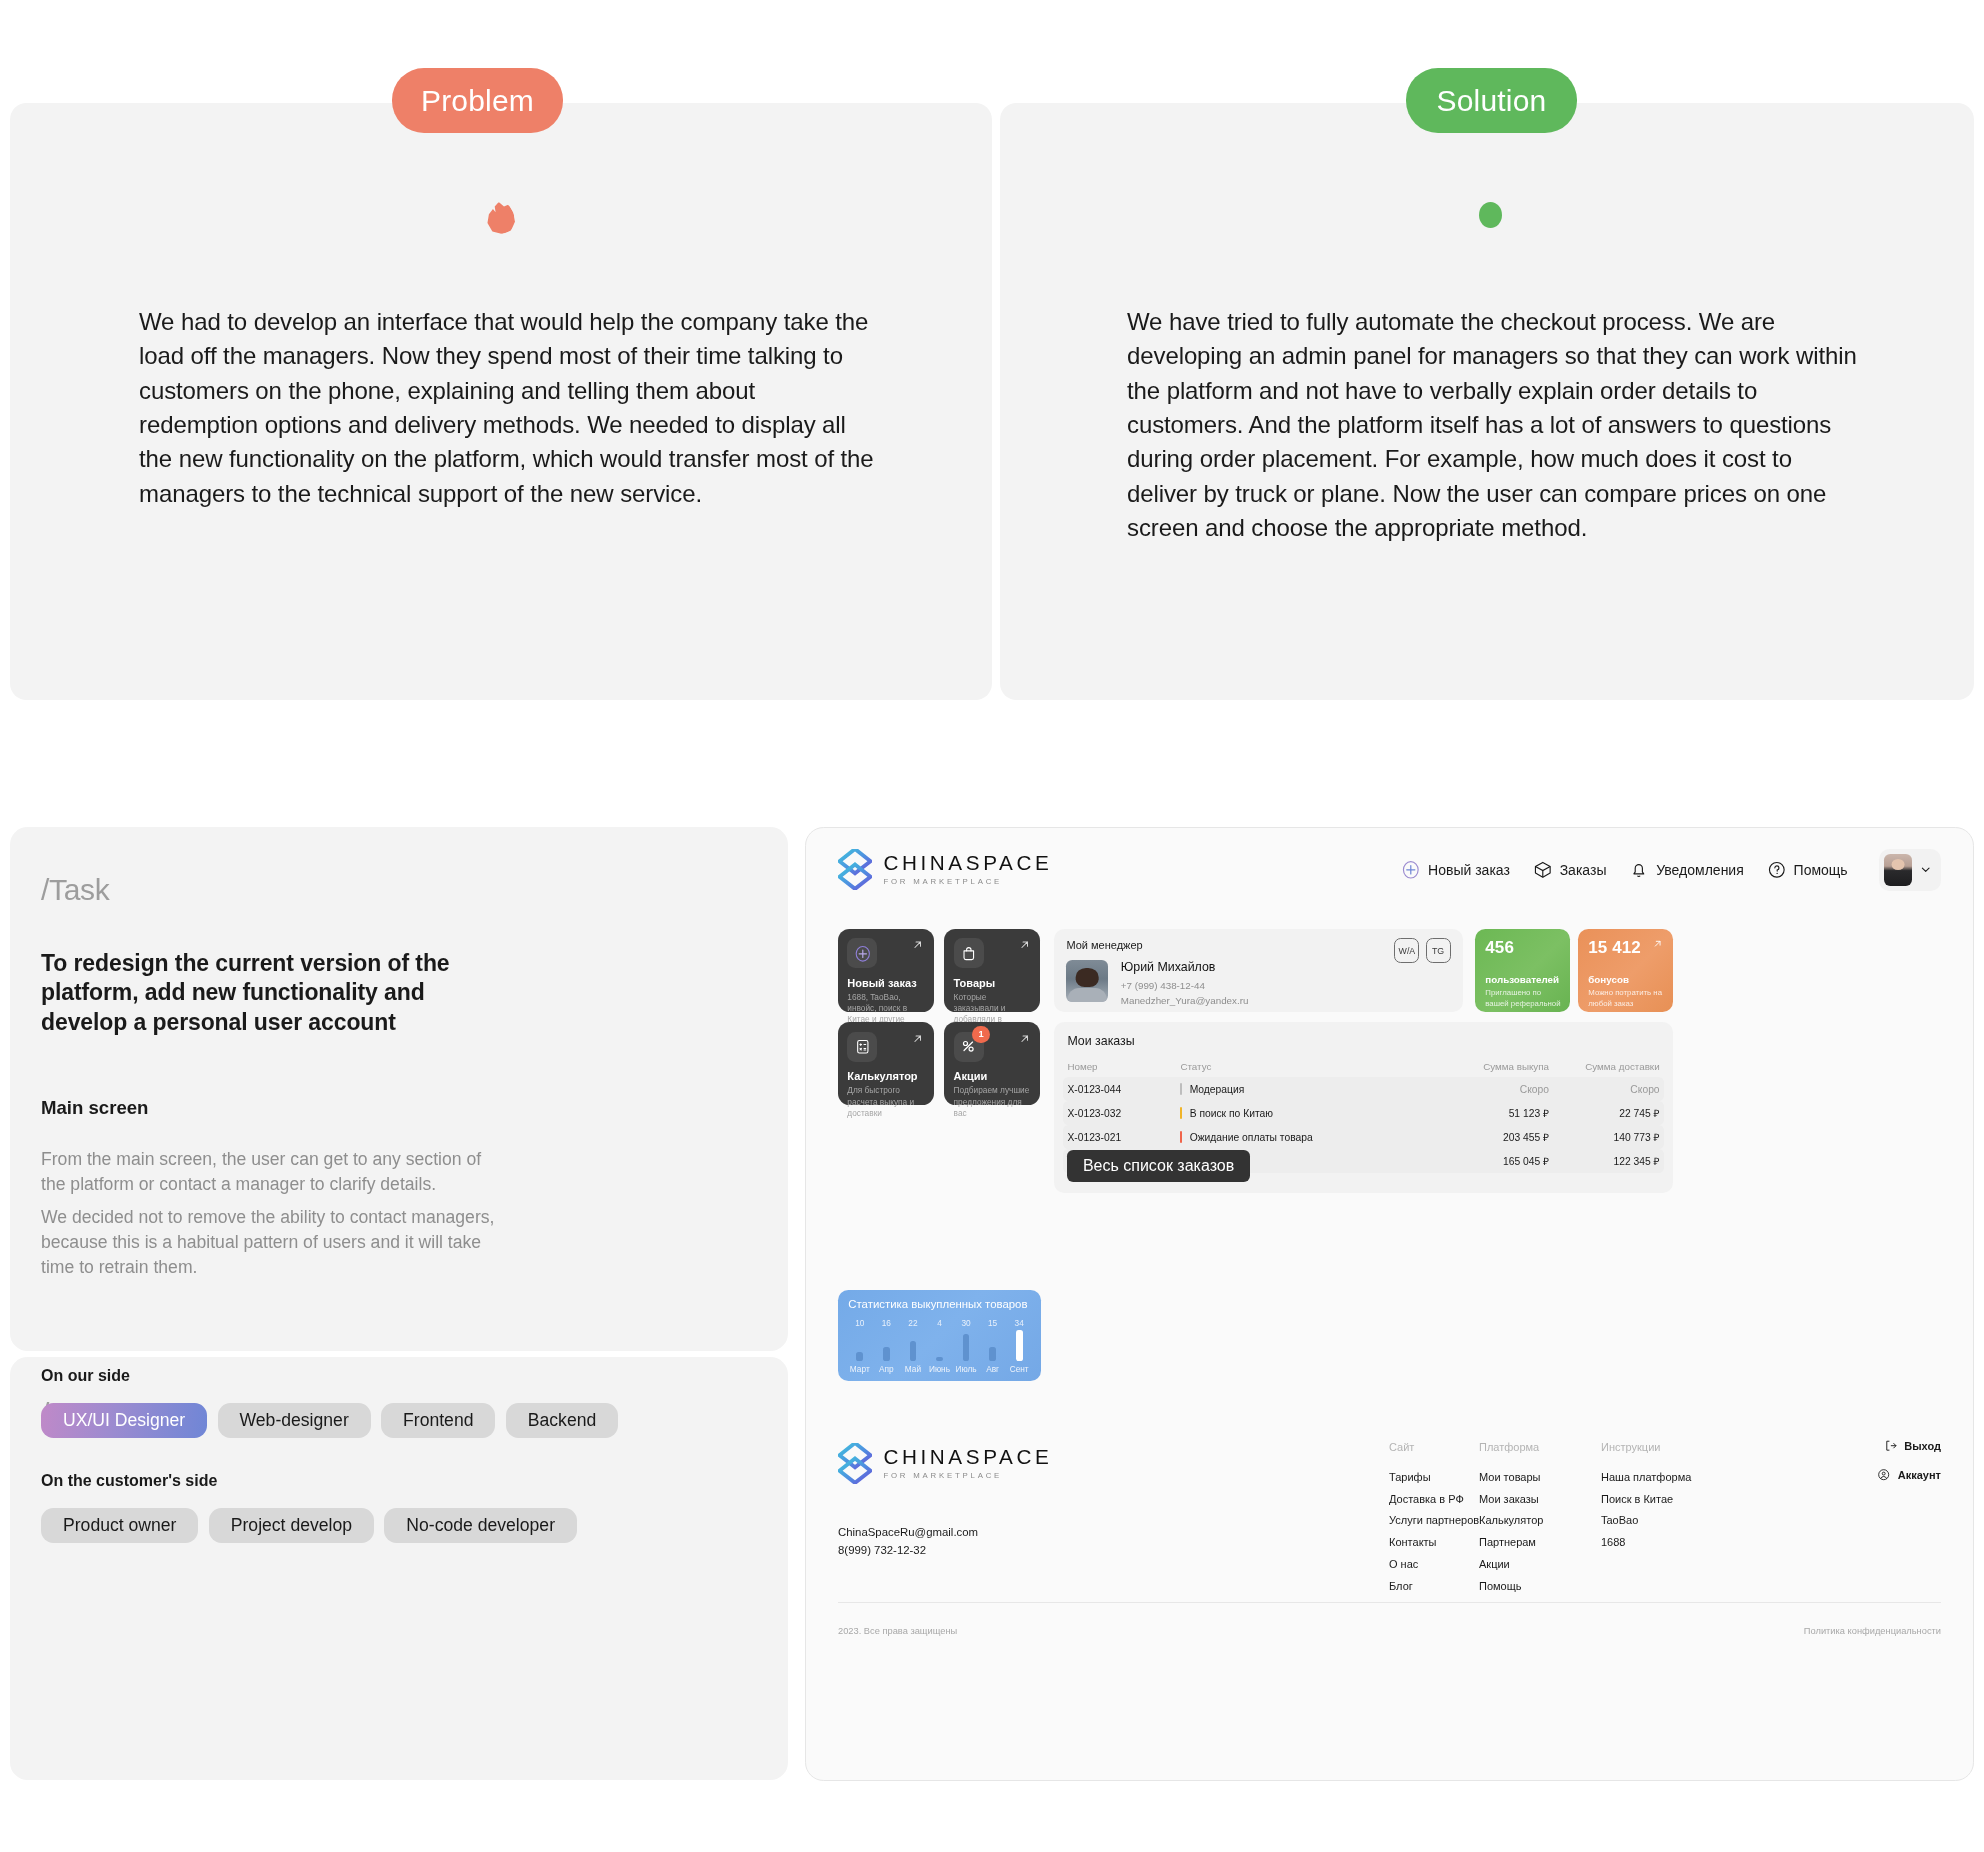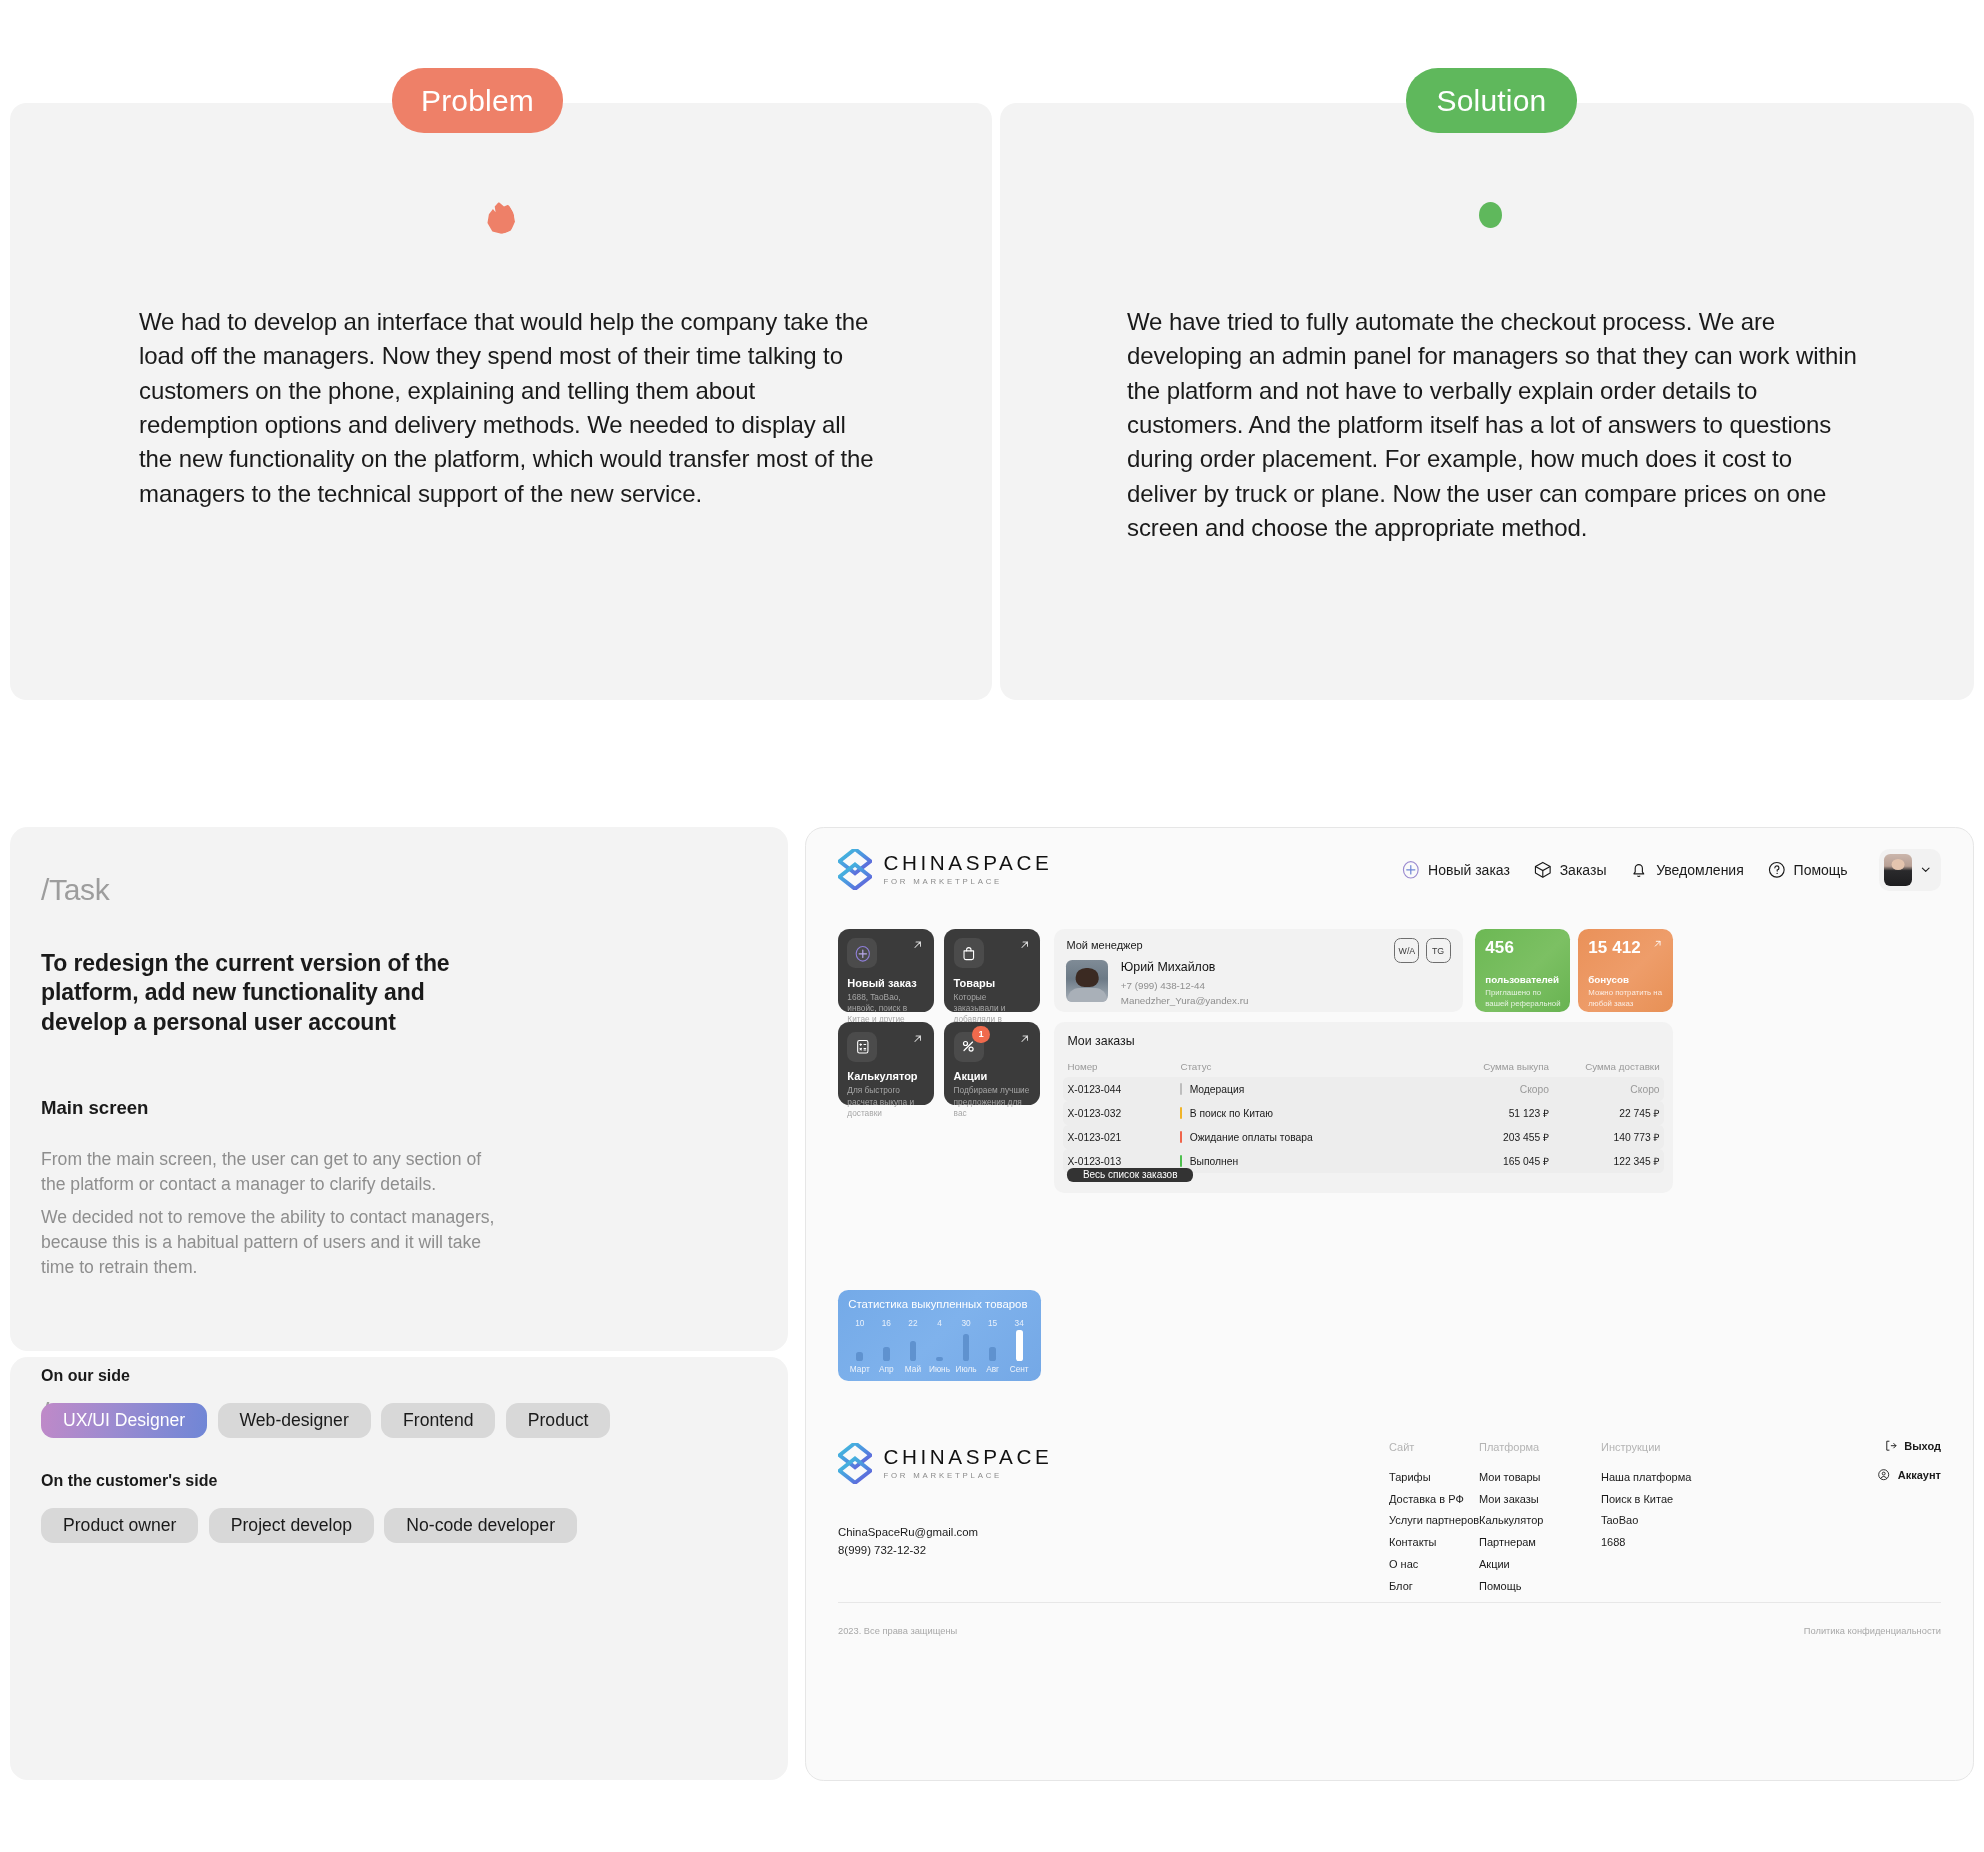--- a/index.html
+++ b/index.html
@@ -221,22 +221,22 @@
   .ord-table{position:absolute;left:13.4px;right:13.4px;top:33px;}
   .ord-head,.ord-row{display:grid;grid-template-columns:113px 258px 1fr 1fr;align-items:center;}
   .ord-head{height:22px;font-size:9.8px;color:#9a9a9a;}
   .ord-row{height:24px;font-size:10.3px;color:#1a1a1a;border-radius:5.2px;padding:0 4.1px;margin:0 -4.1px;}
   .ord-row.alt{background:#ededed;}
   .st-cell{display:flex;align-items:center;gap:7.2px;}
   .st-bar{width:2.1px;height:12.4px;border-radius:1px;background:#bdbdbd;}
   .num-r{text-align:right;}
   .muted{color:#9a9a9a;}
   .ord-btn{
-    position:absolute;left:13.4px;bottom:11.4px;height:14px;padding:0 15.5px;
-    background:#333333;color:#ffffff;border-radius:6.2px;font-size:10px;
+    position:absolute;left:13.4px;bottom:11.4px;height:32px;padding:0 15.5px;
+    background:#333333;color:#ffffff;border-radius:6.2px;font-size:16px;
     display:flex;align-items:center;justify-content:center;
   }
 
   
   .footer{position:absolute;left:0;top:582px;width:100%;height:372px;padding:0 32px;}
   .f-logo{position:absolute;left:32px;top:33px;display:flex;align-items:center;gap:11.4px;}
   .f-contact{position:absolute;left:32px;top:114px;font-size:11.4px;color:#1a1a1a;line-height:1.55;}
   .f-col{position:absolute;top:31px;}
   .f-col.c1{left:583px;}
   .f-col.c2{left:673px;}
@@ -279,21 +279,21 @@
   <div class="task-p p1">From the main screen, the user can get to any section of the platform or contact a manager to clarify details.</div>
   <div class="task-p p2">We decided not to remove the ability to contact managers, because this is a habitual pattern of users and it will take time to retrain them.</div>
 
   <div class="team-card"></div>
   <div class="slash-title" style="top:575px">/Team</div>
   <div class="team-lbl l1">On our side</div>
   <div class="chips r1">
     <div class="chip accent">UX/UI Designer</div>
     <div class="chip">Web-designer</div>
     <div class="chip">Frontend</div>
-    <div class="chip">Product</div>
+    <div class="chip">Backend</div>
   </div>
   <div class="team-lbl l2">On the customer's side</div>
   <div class="chips r2">
     <div class="chip">Product owner</div>
     <div class="chip">Project develop</div>
     <div class="chip">No-code developer</div>
   </div>
 
   <div class="app">
 

